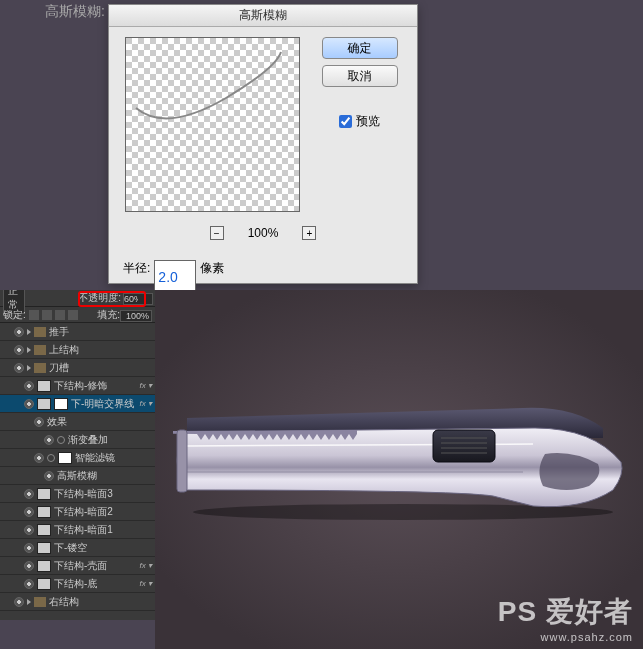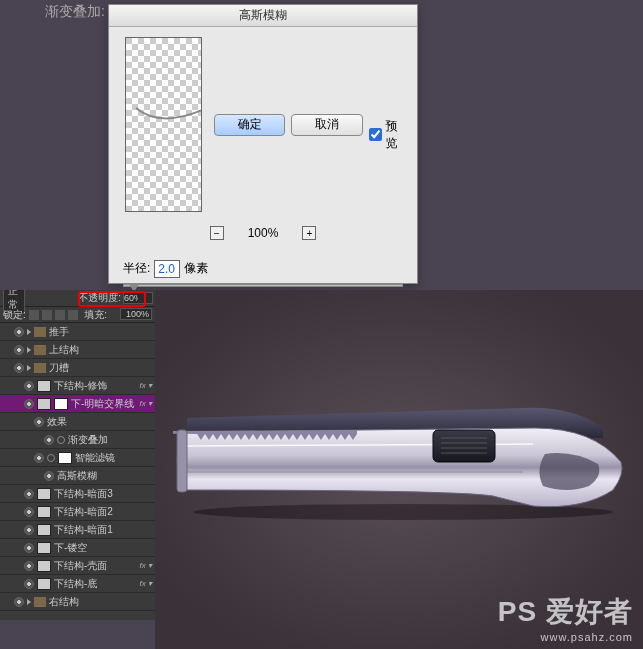--- a/index.html
+++ b/index.html
@@ -7,49 +7,49 @@
 
 
 .top-label{position:absolute;top:3px;left:45px;color:#a8a8a8;font-size:14px}
 
 
 .dialog{position:absolute;top:4px;left:108px;width:310px;height:280px;background:#e8e8e8;border:1px solid #888;box-shadow:0 3px 10px rgba(0,0,0,0.3)}
 .dialog-title{background:linear-gradient(#f5f5f5,#dcdcdc);border-bottom:1px solid #aaa;padding:2px 8px;font-size:12px;text-align:center;color:#333}
 .dialog-body{display:flex;padding:10px}
 .preview-box{width:175px;height:175px;border:1px solid #666;margin-left:6px;background:repeating-conic-gradient(#fff 0 25%,#ccc 0 50%) 0 0/12px 12px;position:relative;overflow:hidden}
 .preview-box svg{position:absolute;top:0;left:0}
-.dialog-right{flex:1;padding-left:12px;display:flex;flex-direction:row;gap:6px;align-items:center}
+.dialog-right{flex:1;padding-left:12px;display:flex;flex-direction:column;gap:6px;align-items:center}
 .btn{width:76px;height:22px;border:1px solid #888;border-radius:4px;font-size:12px;cursor:pointer;display:flex;align-items:center;justify-content:center}
 .btn-ok{background:linear-gradient(#d6e8ff,#a8ccff);color:#000}
 .btn-cancel{background:linear-gradient(#fafafa,#e0e0e0);color:#000}
 .preview-check{display:flex;align-items:center;gap:4px;font-size:12px;margin-top:20px;color:#000}
 .preview-check input{accent-color:#2a6cd8}
 .zoom-row{display:flex;align-items:center;justify-content:center;gap:24px;font-size:12px;margin-top:4px}
 .zoom-btn{width:14px;height:14px;border:1px solid #666;display:flex;align-items:center;justify-content:center;font-size:10px;cursor:pointer;background:#f0f0f0}
 .radius-row{display:flex;align-items:flex-start;gap:4px;font-size:12px;margin:20px 0 0 14px}
-.radius-row input{width:26px;height:18px;border:1px solid #666;color:#1560d8;padding:0 3px;font-size:12px}
+.radius-row input{width:42px;height:18px;border:1px solid #666;color:#1560d8;padding:16px 3px;font-size:14px}
 .slider{margin:6px 14px 0 14px;height:14px;position:relative}
 .slider-track{height:3px;background:#bbb;border:1px solid #888;margin-top:5px}
 .slider-thumb{position:absolute;left:6px;top:0;width:0;height:0;border-left:5px solid transparent;border-right:5px solid transparent;border-top:8px solid #888}
 
 
 .red-box{position:absolute;top:291px;left:78px;width:68px;height:16px;border:2px solid #e00;border-radius:3px;z-index:5}
 
 
 .panel{position:absolute;top:290px;left:0;width:155px;height:330px;background:#3a3a3a;color:#ccc;font-size:10px;overflow:hidden}
 .panel-top{display:flex;align-items:center;height:17px;border-bottom:1px solid #222}
 .blend{padding:1px 4px;background:#2a2a2a;border:1px solid #555;margin:0 3px;width:22px}
-.opacity-group{display:flex;align-items:center;margin-left:auto;gap:2px;padding-right:2px}
+.opacity-group{display:flex;align-items:flex-end;margin-left:auto;gap:2px;padding-right:2px}
 .opacity-group input{width:30px;height:12px;background:#2a2a2a;border:1px solid #555;color:#ccc;font-size:9px;text-align:right;padding-right:14px}
 .panel-row2{display:flex;align-items:center;height:16px;border-bottom:1px solid #222;padding:0 3px;gap:3px}
 .lock-ic{width:10px;height:10px;background:#555}
-.fill-group{display:flex;align-items:flex-start;margin-left:auto;gap:13px}
+.fill-group{display:flex;align-items:flex-end;margin-left:auto;gap:0}
 .fill-group input{width:32px;height:12px;background:#2a2a2a;border:1px solid #555;color:#ccc;font-size:9px;text-align:right;padding-right:2px}
 .layer{display:flex;align-items:center;height:18px;border-bottom:1px solid #2a2a2a;padding-left:2px;gap:3px}
-.layer.sel{background:#701a75}
+.layer.sel{background:#0c4a6e}
 .eye{width:10px;height:10px;border:1px solid #666;border-radius:50%;flex-shrink:0;background:radial-gradient(circle,#ccc 30%,#555 35%)}
 .arrow{width:0;height:0;border-top:3px solid transparent;border-bottom:3px solid transparent;border-left:4px solid #aaa;flex-shrink:0}
 .arrow.open{transform:rotate(90deg)}
 .folder{width:12px;height:10px;background:#7a6848;flex-shrink:0}
 .thumb{width:14px;height:12px;background:#ccc;border:1px solid #222;flex-shrink:0}
 .thumb.mask{background:#fff}
 .layer-name{white-space:nowrap;overflow:hidden;flex:1}
 .fx-label{font-size:8px;font-style:italic;margin-left:auto;padding-right:3px;color:#aaa}
 .indent1{padding-left:14px}
 .indent2{padding-left:24px}
@@ -62,21 +62,21 @@
 .knife{position:absolute;top:110px;left:18px;width:455px;height:120px}
 
 
 .watermark{position:absolute;bottom:6px;right:10px;color:rgba(255,255,255,0.7);text-align:right}
 .watermark .big{font-size:28px;font-weight:bold;letter-spacing:1px}
 .watermark .small{font-size:11px;letter-spacing:1px}
 </style>
 </head>
 <body>
 
-<div class="top-label">渐变叠加:</div>
+<div class="top-label">高斯模糊:</div>
 
 <div class="dialog">
   <div class="dialog-title">高斯模糊</div>
   <div class="dialog-body">
     <div class="preview-box">
       <svg width="175" height="175">
           <path d="M 10 70 Q 40 95 100 60 Q 150 30 155 14" stroke="#888" stroke-width="2" fill="none"></path>
         </svg>
     </div>
     <div class="dialog-right">

